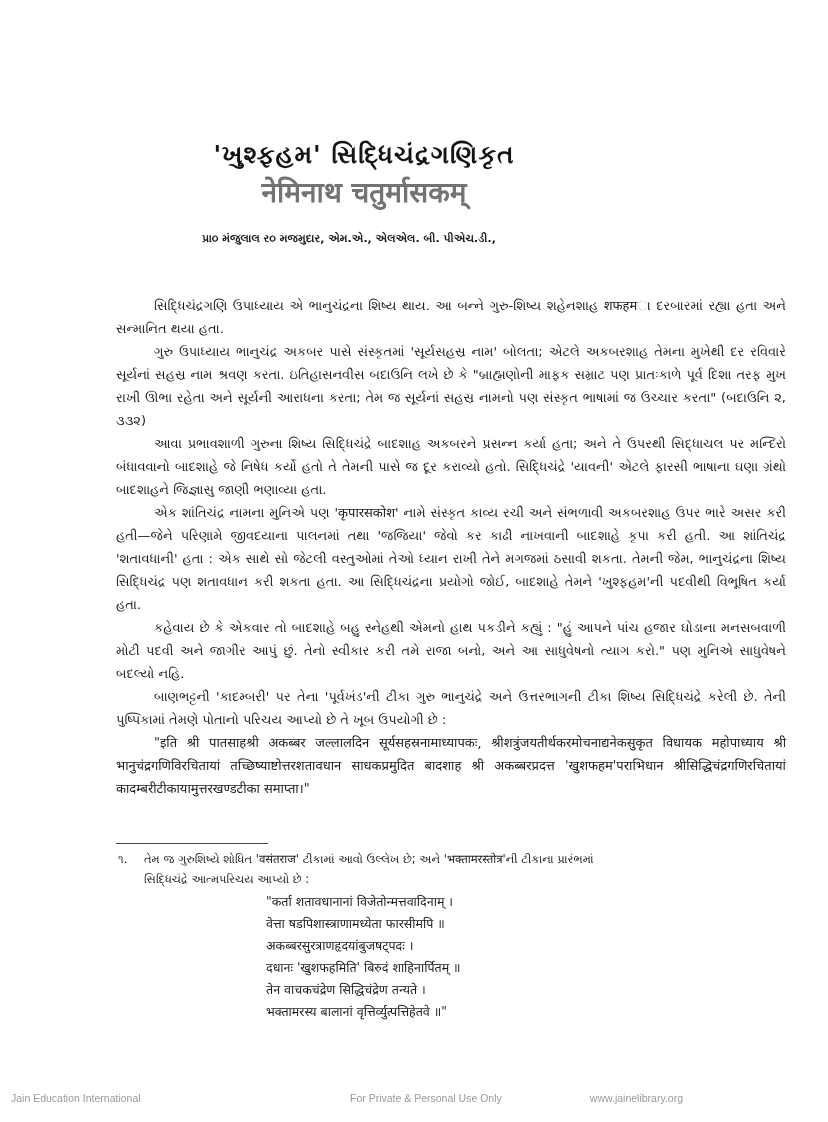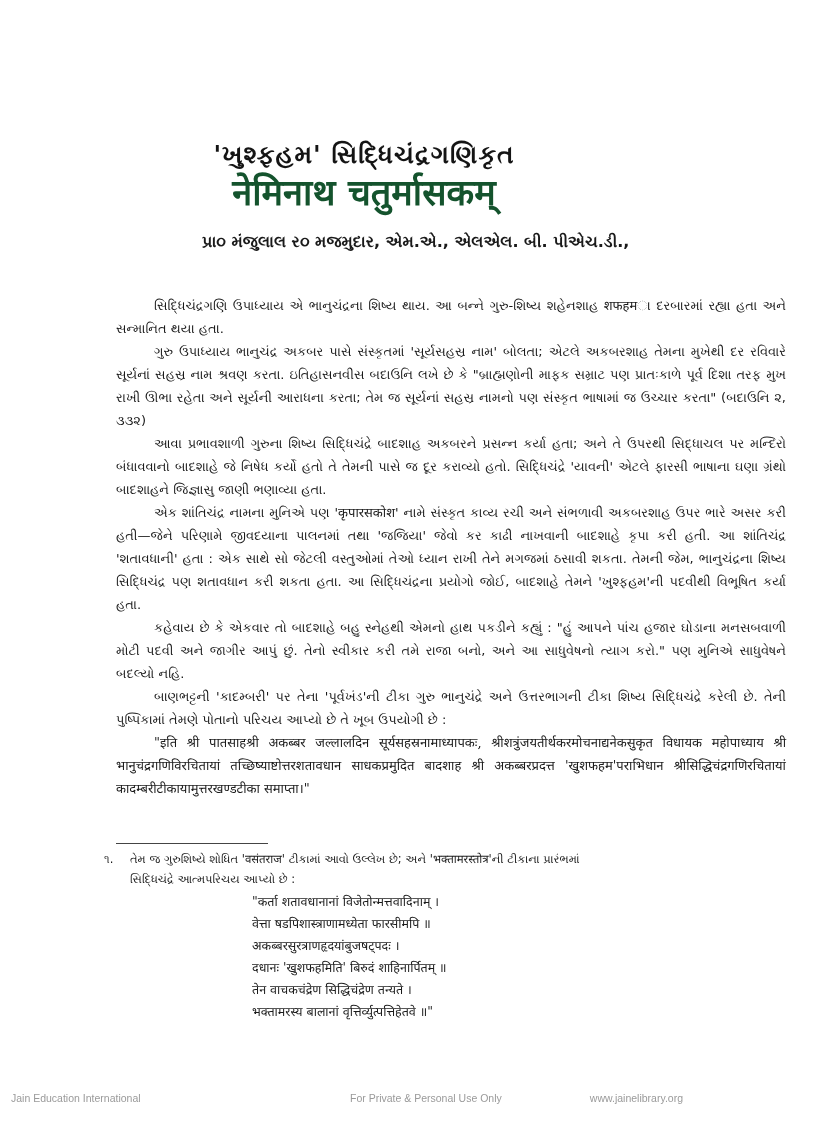--- a/index.html
+++ b/index.html
@@ -32,31 +32,31 @@
     font-family: "DejaVu Sans", sans-serif;
     font-size: 25px;
     font-weight: bold;
     letter-spacing: 1px;
     line-height: 34px;
     color: #141414;
     margin-left: 20px;
   }
   .title-line2 {
     font-family: "DejaVu Sans", sans-serif;
-    font-size: 36px;
+    font-size: 28px;
     font-weight: bold;
     line-height: 42px;
-    color: #14532d;
+    color: #737373;
     margin-left: 20px;
   }
   .author {
     position: absolute;
     left: 202px;
     top: 232px;
-    font-size: 16px;
+    font-size: 11px;
     font-weight: bold;
     color: #1a1a1a;
     white-space: nowrap;
   }
   .body-text {
     position: absolute;
     left: 116px;
     top: 294px;
     width: 670px;
     font-size: 13px;
@@ -79,21 +79,21 @@
   .footnote-rule {
     position: absolute;
     left: 116px;
     top: 843px;
     width: 152px;
     height: 0;
     border-top: 1px solid #444;
   }
   .footnotes {
     position: absolute;
-    left: 104px;
+    left: 118px;
     top: 849px;
     width: 666px;
     font-size: 11.5px;
     line-height: 20px;
     color: #1a1a1a;
   }
   .fn-line { margin: 0; }
   .fn-num { display: inline-block; width: 26px; }
   .fn-cont { padding-left: 26px; }
   .verse {

